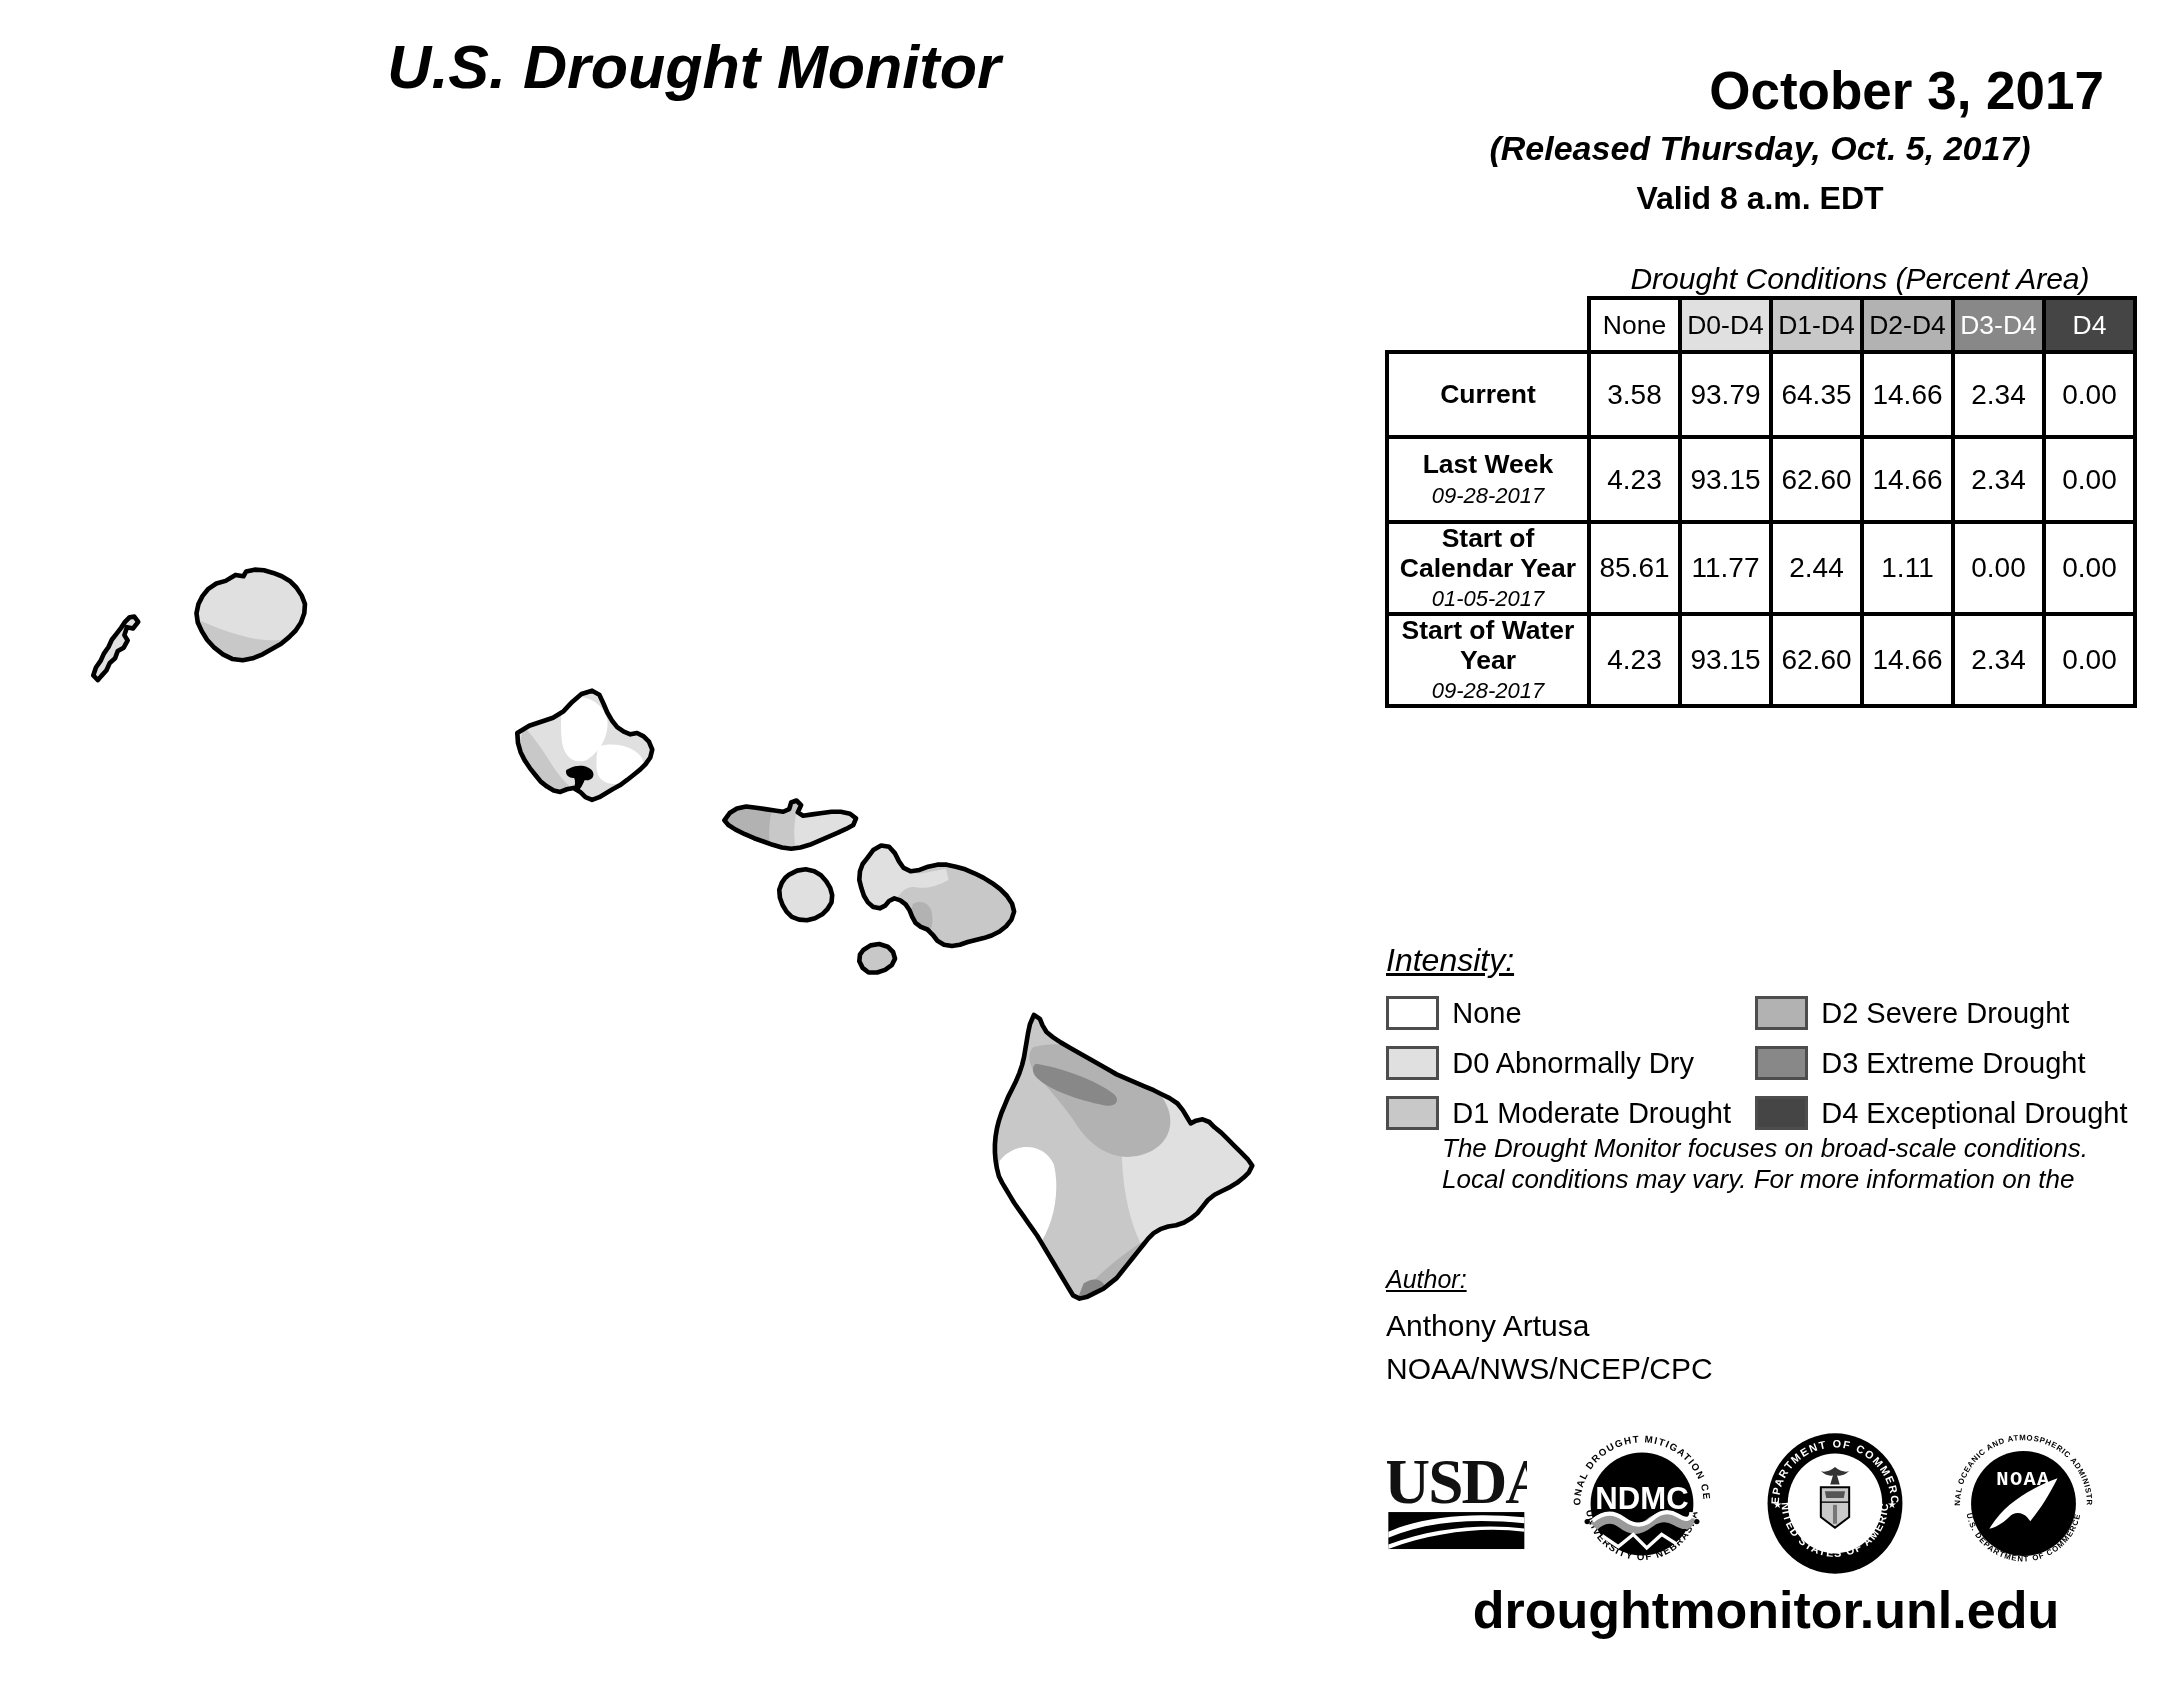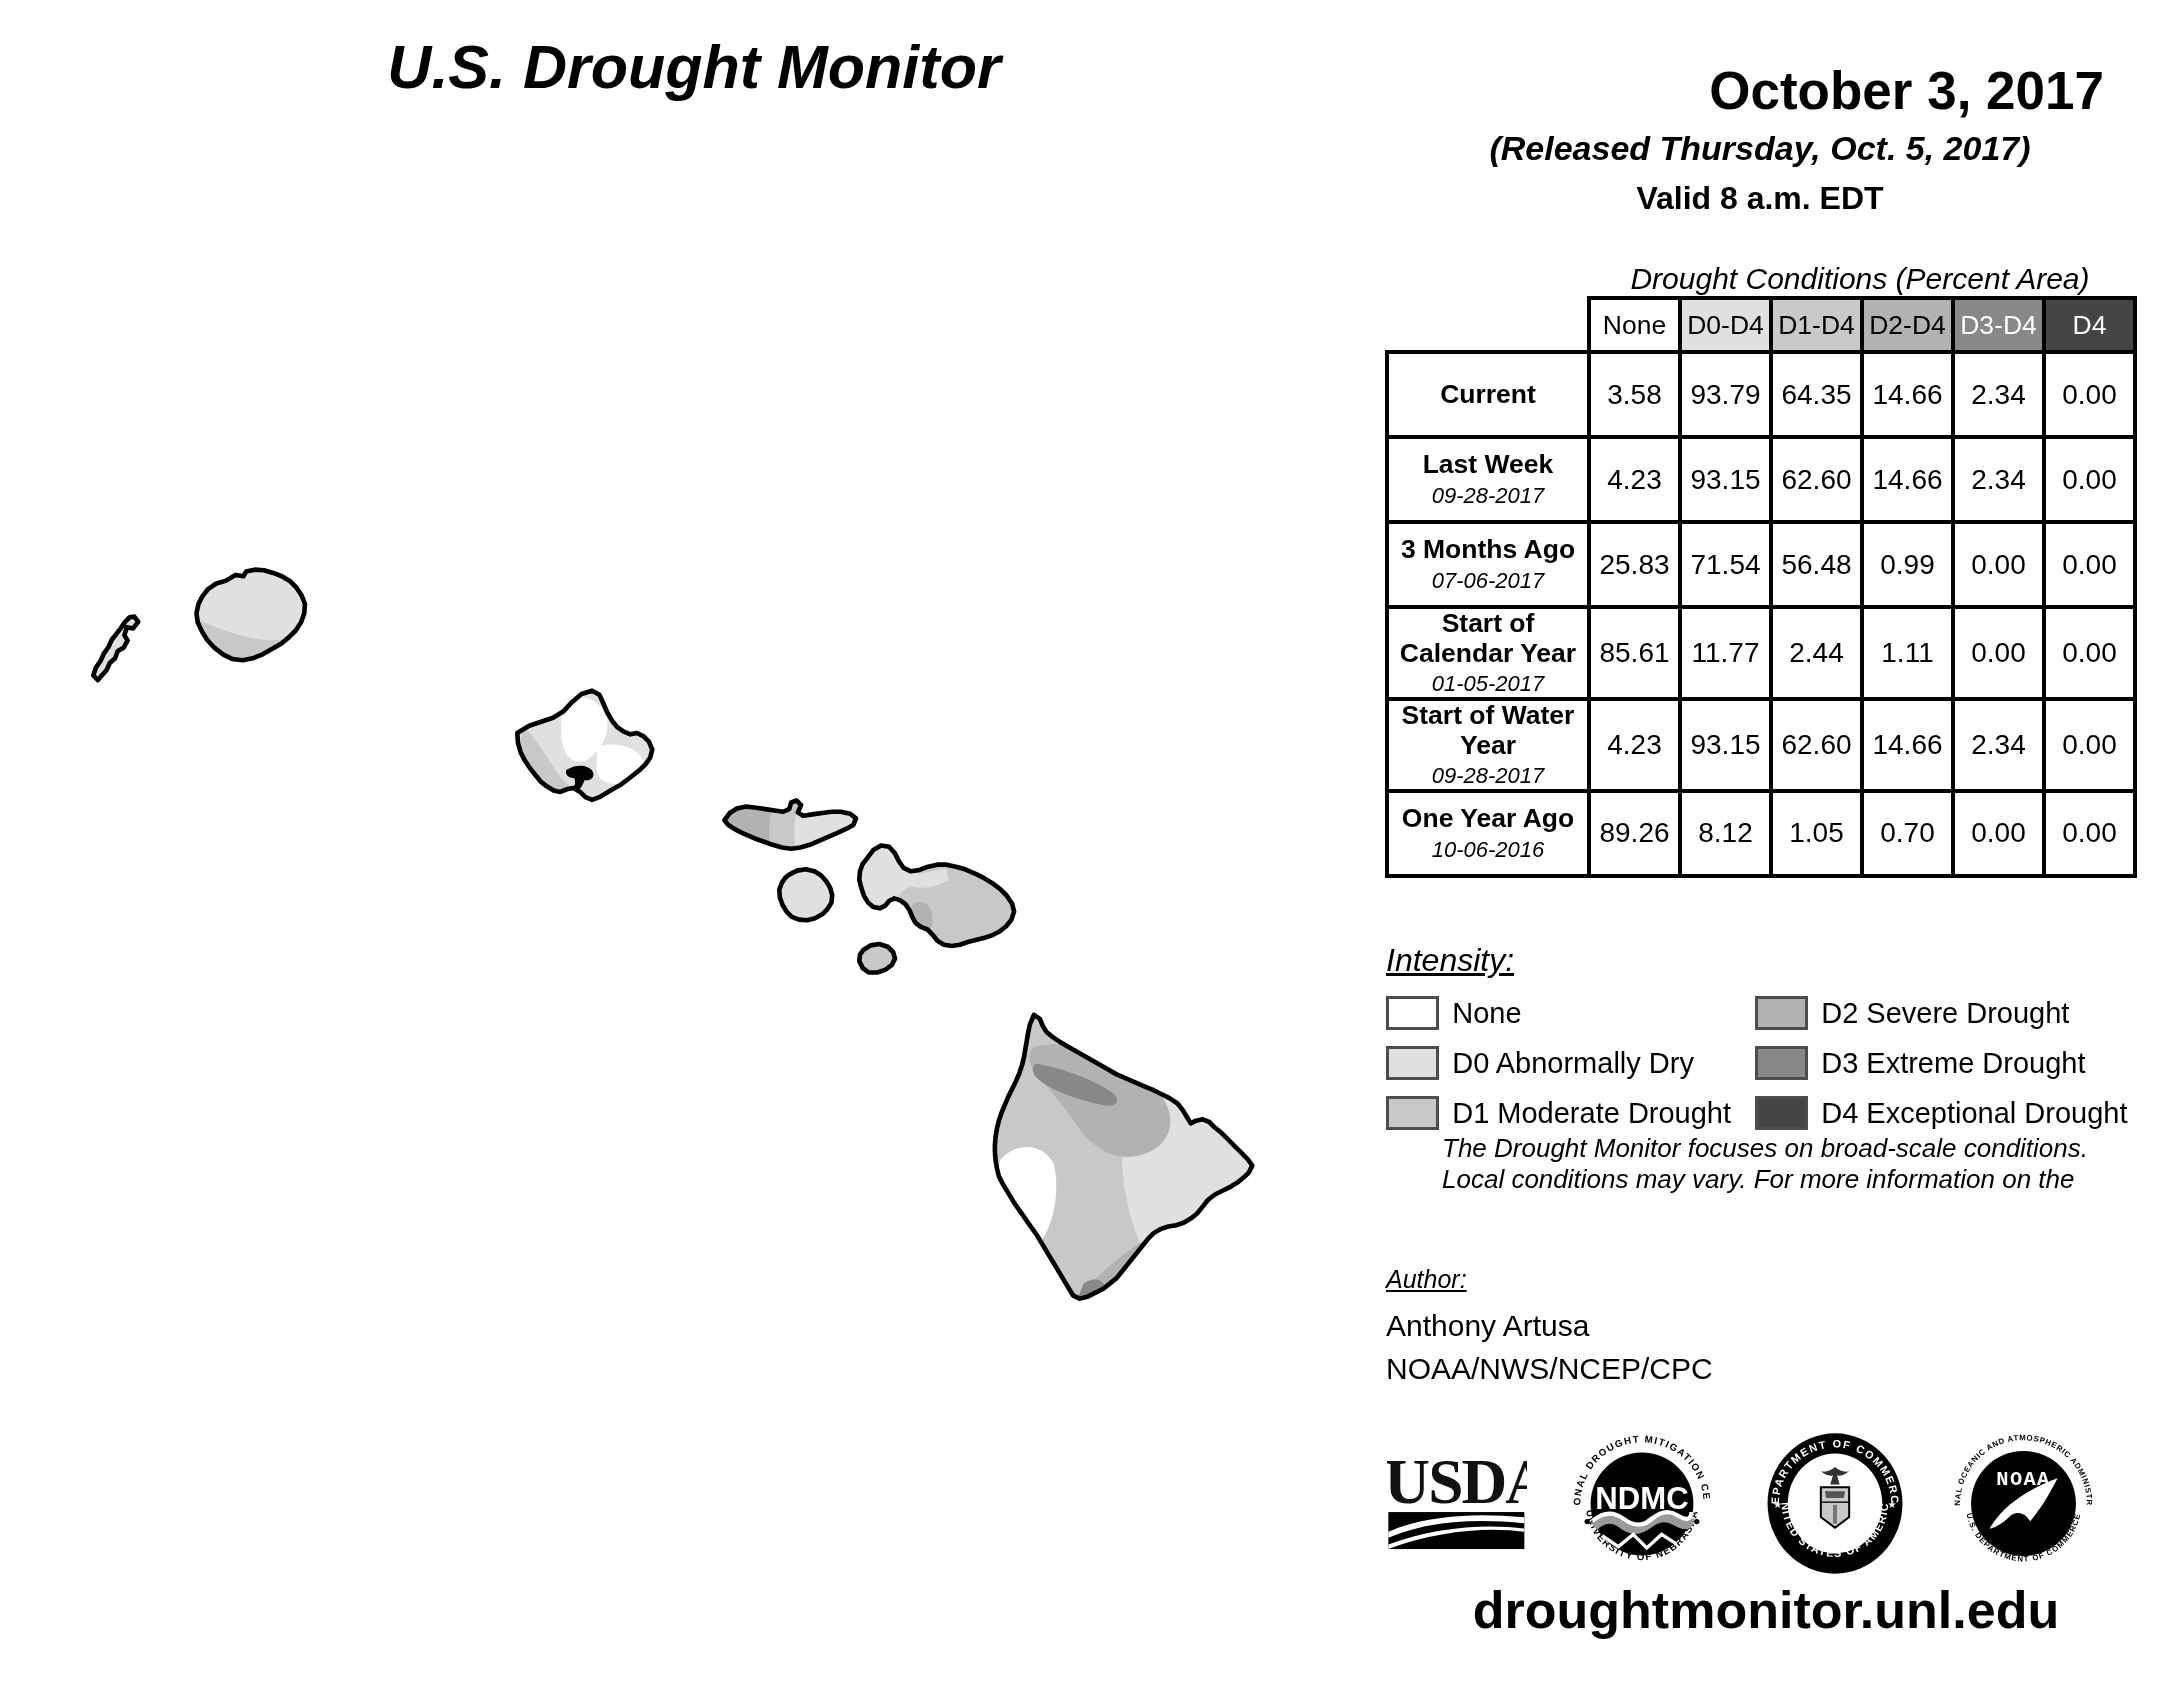--- a/index.html
+++ b/index.html
@@ -201,32 +201,20 @@
     </th>
     <td class="val">4.23</td>
     <td class="val">93.15</td>
     <td class="val">62.60</td>
     <td class="val">14.66</td>
     <td class="val">2.34</td>
     <td class="val">0.00</td>
   </tr>
   <tr>
     <th class="rl">
-      <div class="rl-main">3 Months Ago</div>
-      <div class="rl-date">07-06-2017</div>
-    </th>
-    <td class="val">25.83</td>
-    <td class="val">71.54</td>
-    <td class="val">56.48</td>
-    <td class="val">0.99</td>
-    <td class="val">0.00</td>
-    <td class="val">0.00</td>
-  </tr>
-  <tr>
-    <th class="rl">
       <div class="rl-main">Start of Calendar Year</div>
       <div class="rl-date">01-05-2017</div>
     </th>
     <td class="val">85.61</td>
     <td class="val">11.77</td>
     <td class="val">2.44</td>
     <td class="val">1.11</td>
     <td class="val">0.00</td>
     <td class="val">0.00</td>
   </tr>
@@ -235,32 +223,20 @@
       <div class="rl-main">Start of Water Year</div>
       <div class="rl-date">09-28-2017</div>
     </th>
     <td class="val">4.23</td>
     <td class="val">93.15</td>
     <td class="val">62.60</td>
     <td class="val">14.66</td>
     <td class="val">2.34</td>
     <td class="val">0.00</td>
   </tr>
-  <tr>
-    <th class="rl">
-      <div class="rl-main">One Year Ago</div>
-      <div class="rl-date">10-06-2016</div>
-    </th>
-    <td class="val">89.26</td>
-    <td class="val">8.12</td>
-    <td class="val">1.05</td>
-    <td class="val">0.70</td>
-    <td class="val">0.00</td>
-    <td class="val">0.00</td>
-  </tr>
 </tbody>
   </table>
 
 <div class="abs legend">
   <div class="legend-title">Intensity:</div>
   <div class="legend-cols">
     <div class="lcol">
       <div class="litem">
         <span class="chip" style="background: rgb(255, 255, 255);"></span>
         <span class="llabel">None</span>

